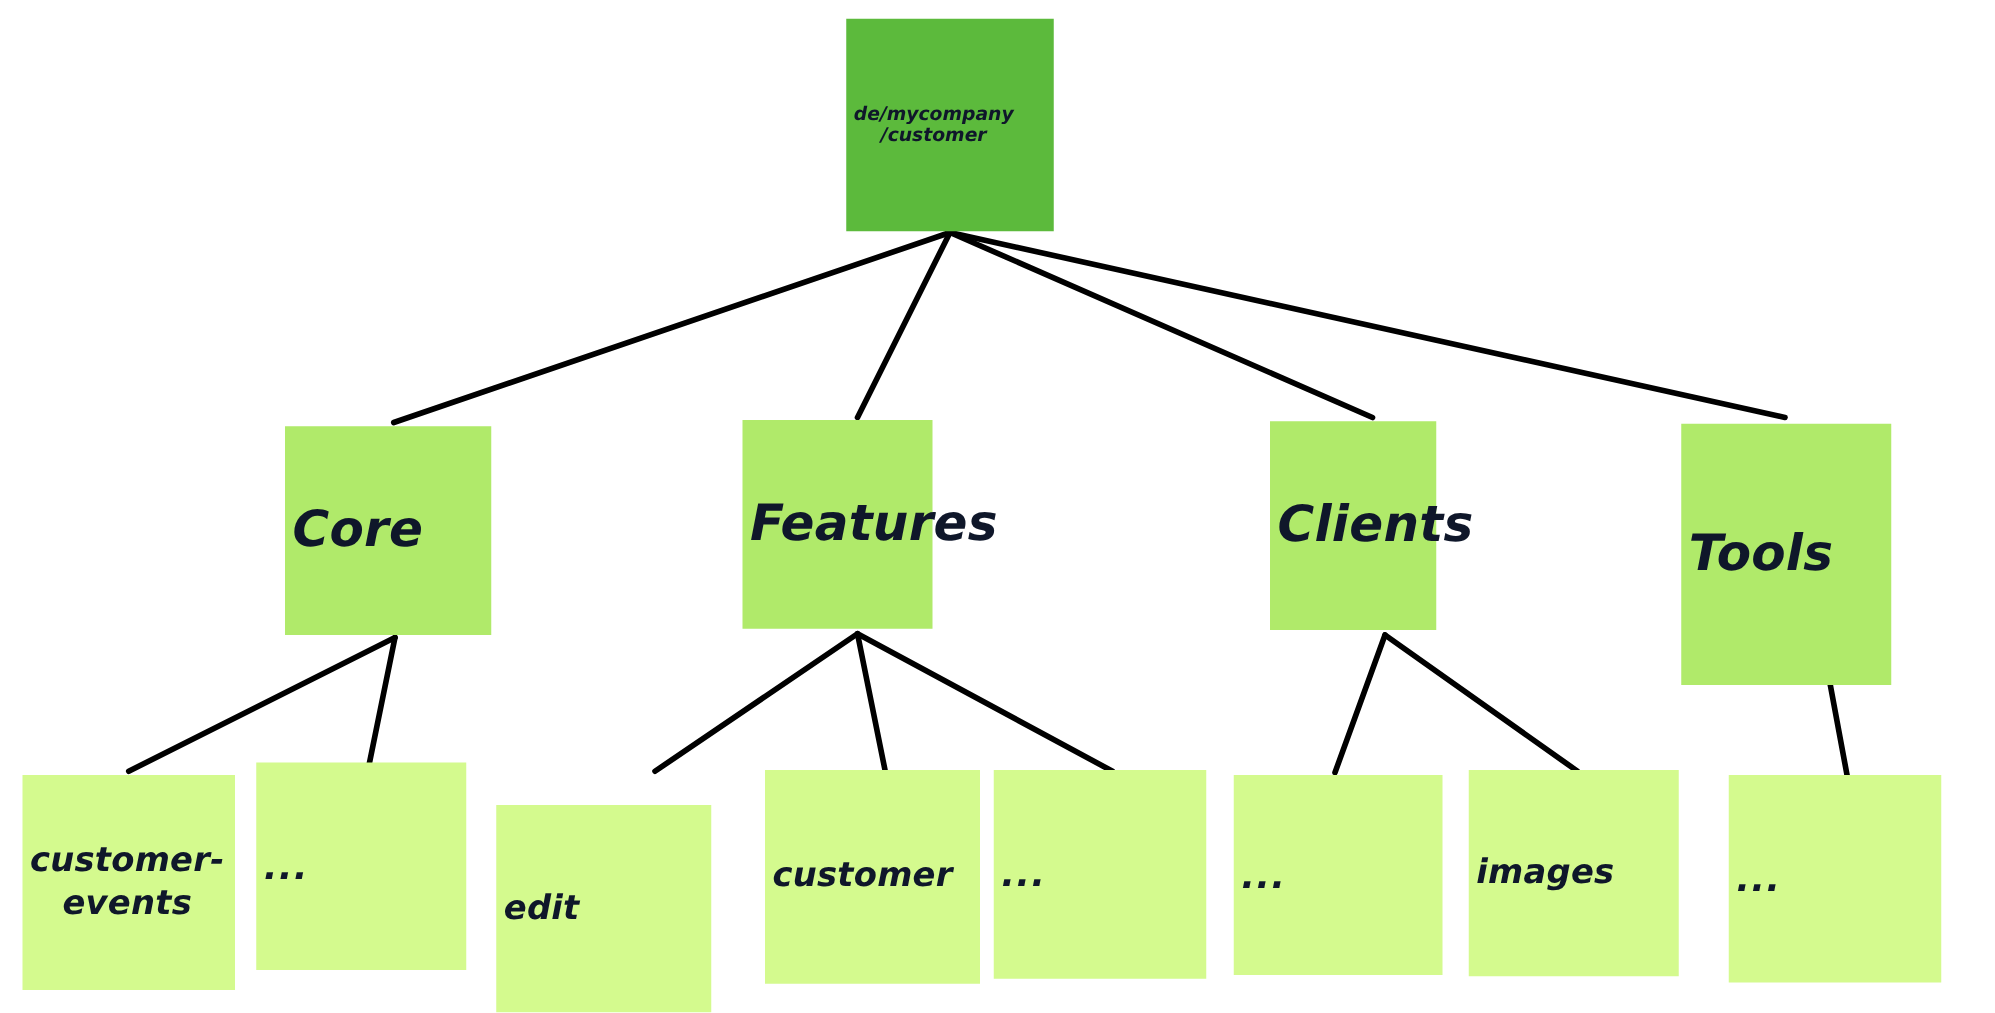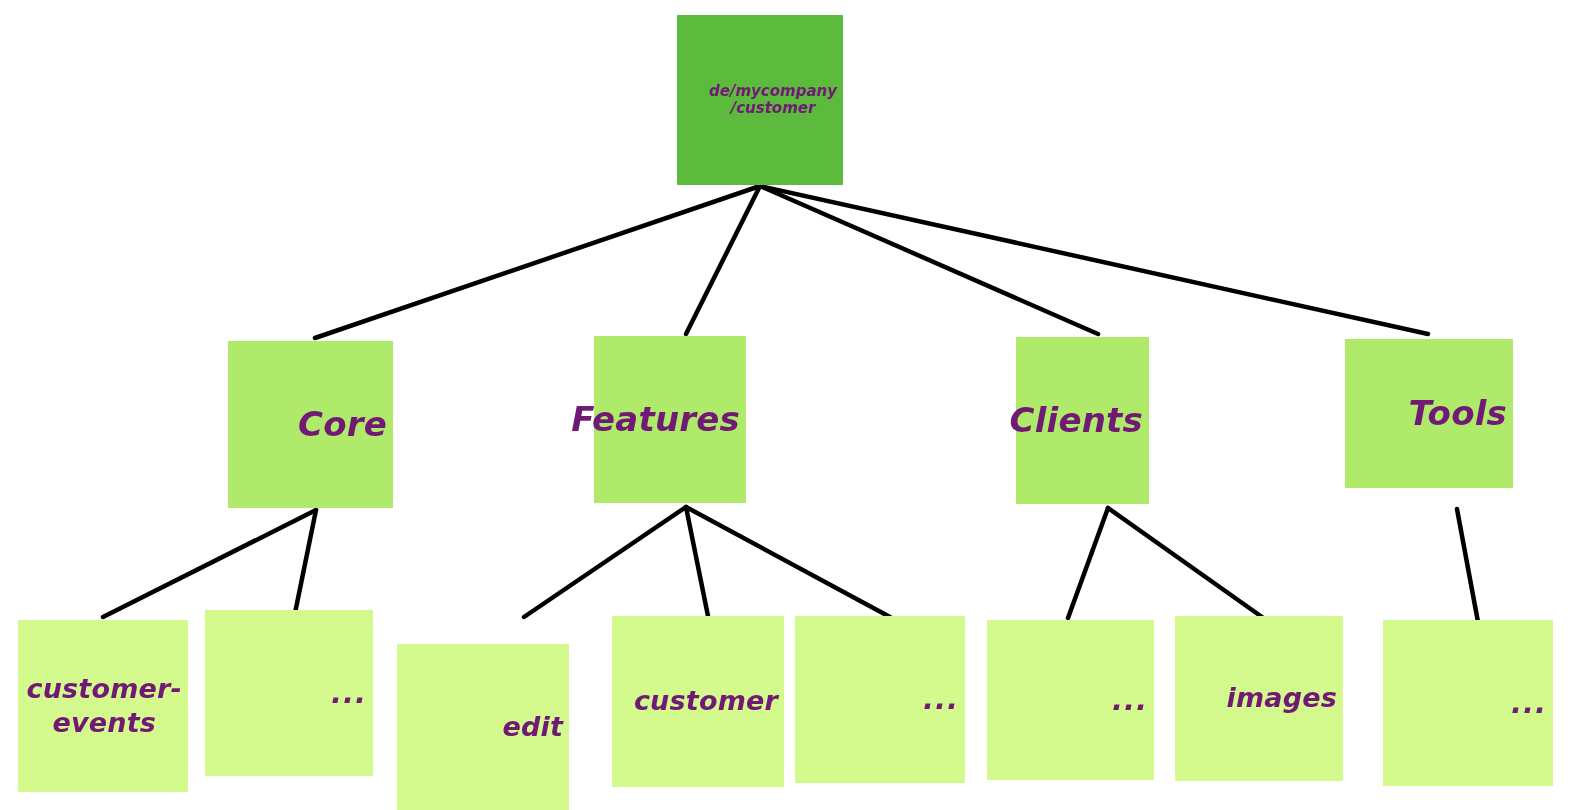--- a/index.html
+++ b/index.html
@@ -24,39 +24,39 @@
     top: 0;
     width: 1596px;
     height: 810px;
     pointer-events: none;
   }
   .node {
     position: absolute;
     box-sizing: border-box;
     display: flex;
     align-items: center;
-    justify-content: flex-end;
+    justify-content: flex-start;
     text-align: center;
-    color: #701a75;
+    color: #0f172a;
     line-height: 1.12;
     letter-spacing: 0.2px;
     font-family: "DejaVu Sans", sans-serif;
     font-style: italic;
     font-weight: 600;
     padding: 2px 6px;
     white-space: pre-line;
     z-index: 2;
   }
   .node.root {
     font-size: 15px;
     font-weight: 700;
     letter-spacing: 0px;
   }
   .node.branch {
-    font-size: 34px;
+    font-size: 40px;
     font-weight: 600;
   }
   .node.leaf {
     font-size: 27px;
     font-weight: 600;
   }
   .node.leaf.wrap {
     font-size: 27px;
     line-height: 1.25;
   }
@@ -84,21 +84,21 @@
       <line x1="1108" y1="508" x2="1262" y2="617" stroke="#000000" stroke-width="4.5" stroke-linecap="round"></line>
       <line x1="1457" y1="509" x2="1478" y2="622" stroke="#000000" stroke-width="4.5" stroke-linecap="round"></line>
     </svg>
 
   <div id="nodes">
       <div class="node root" style="left: 677px; top: 15px; width: 166px; height: 170px; background: rgb(92, 186, 60);"><span>de/mycompany
 /customer</span></div>
       <div class="node branch" style="left: 228px; top: 341px; width: 165px; height: 167px; background: rgb(176, 234, 106);"><span>Core</span></div>
       <div class="node branch" style="left: 594px; top: 336px; width: 152px; height: 167px; background: rgb(176, 234, 106);"><span>Features</span></div>
       <div class="node branch" style="left: 1016px; top: 337px; width: 133px; height: 167px; background: rgb(176, 234, 106);"><span>Clients</span></div>
-      <div class="node branch" style="left: 1345px; top: 339px; width: 168px; height: 149px; background: rgb(176, 234, 106);"><span>Tools</span></div>
+      <div class="node branch" style="left: 1345px; top: 339px; width: 168px; height: 209px; background: rgb(176, 234, 106);"><span>Tools</span></div>
       <div class="node leaf wrap" style="left: 18px; top: 620px; width: 170px; height: 172px; background: rgb(212, 250, 142);"><span>customer-
 events</span></div>
       <div class="node leaf ellipsis" style="left: 205px; top: 610px; width: 168px; height: 166px; background: rgb(212, 250, 142);"><span>...</span></div>
       <div class="node leaf" style="left: 397px; top: 619px; width: 172px; height: 167px; background: rgb(212, 250, 142); margin-top: 25px;"><span>edit</span></div>
       <div class="node leaf" style="left: 612px; top: 616px; width: 172px; height: 171px; background: rgb(212, 250, 142);"><span>customer</span></div>
       <div class="node leaf ellipsis" style="left: 795px; top: 616px; width: 170px; height: 167px; background: rgb(212, 250, 142);"><span>...</span></div>
       <div class="node leaf ellipsis" style="left: 987px; top: 620px; width: 167px; height: 160px; background: rgb(212, 250, 142);"><span>...</span></div>
       <div class="node leaf" style="left: 1175px; top: 616px; width: 168px; height: 165px; background: rgb(212, 250, 142);"><span>images</span></div>
       <div class="node leaf ellipsis" style="left: 1383px; top: 620px; width: 170px; height: 166px; background: rgb(212, 250, 142);"><span>...</span></div>
     </div>

